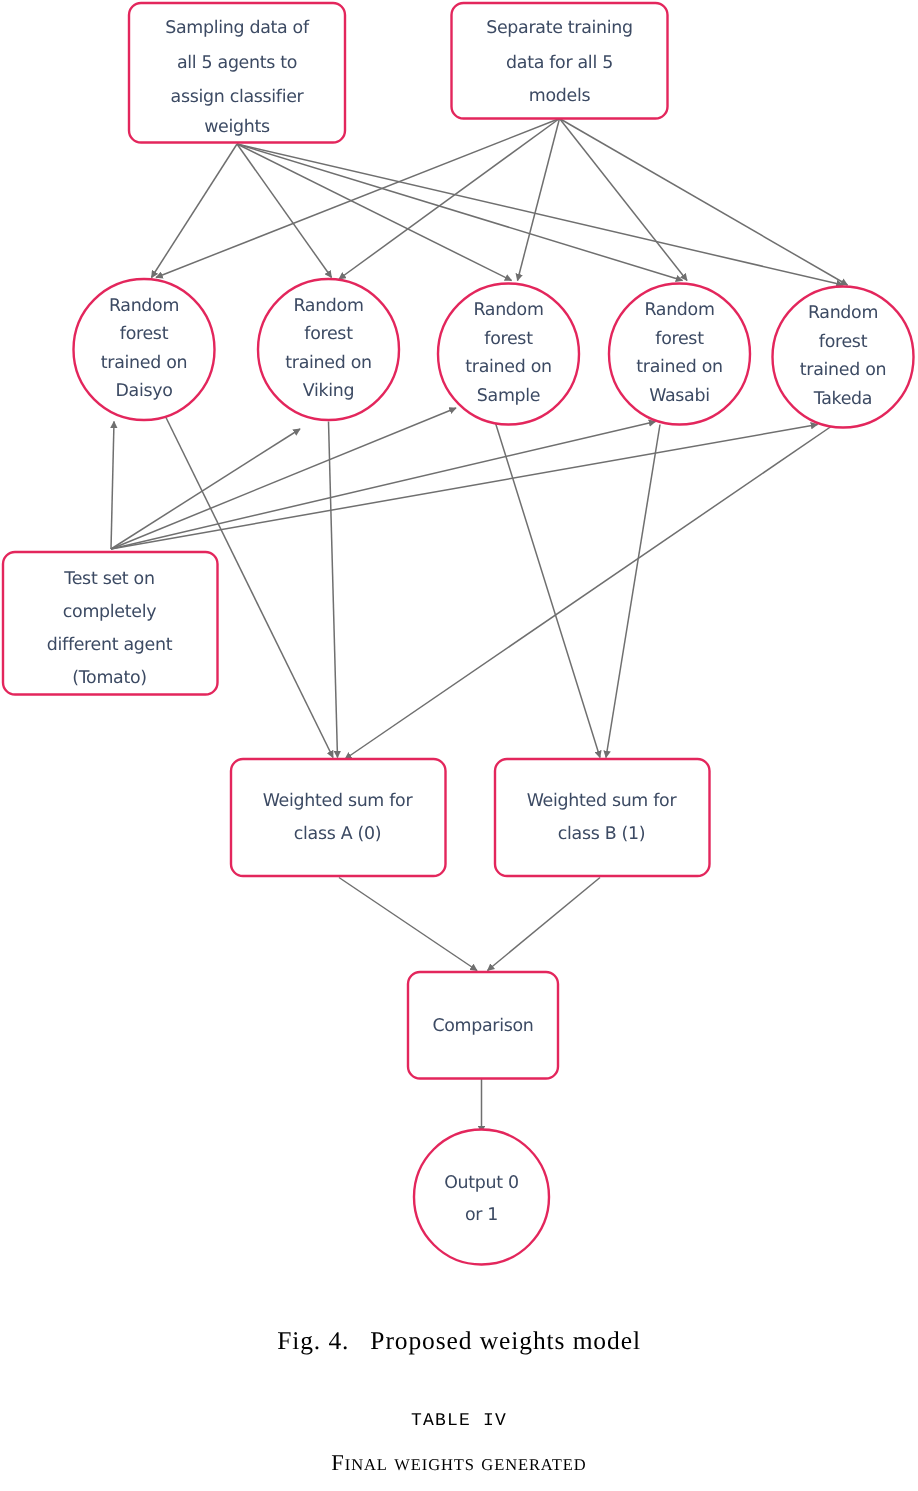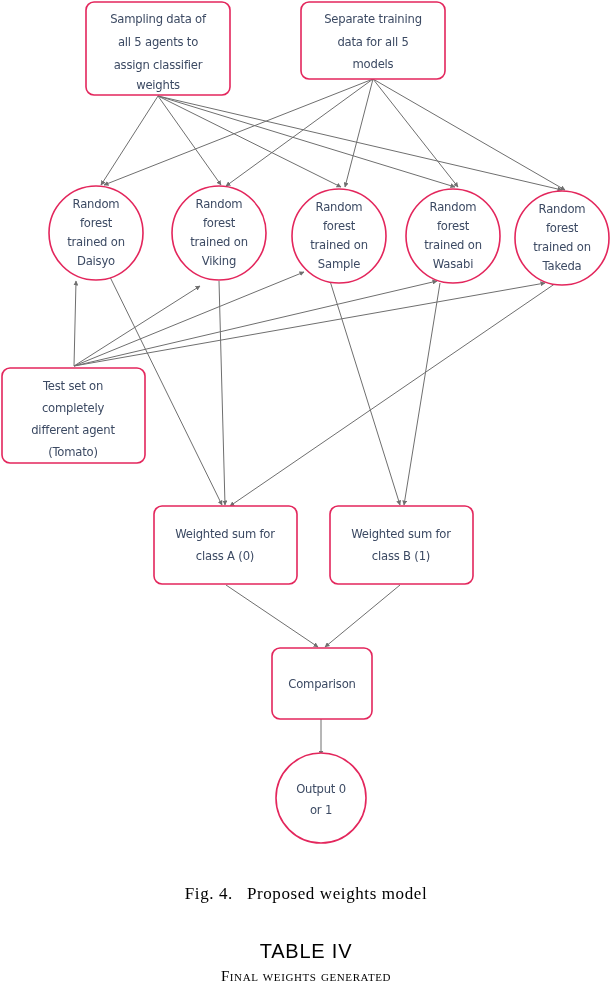--- a/index.html
+++ b/index.html
@@ -48,22 +48,22 @@
   }
   #fig-caption {
     top: 884px;
     font-family: "Liberation Serif", serif;
     font-size: 17px;
     letter-spacing: 0.6px;
   }
   #fig-caption .fig-num { margin-right: 14px; margin-top: 28px; }
   #table-number {
     top: 940px;
-    font-family: Liberation Sans, sans-serif;
-    font-size: 20px;
+    font-family: Liberation Mono, monospace;
+    font-size: 12px;
     letter-spacing: 0.8px;
   }
   #table-title {
     top: 968px;
     font-family: "Liberation Serif", serif;
     font-size: 15px;
     font-variant: small-caps;
     letter-spacing: 0.6px;
   }
 </style>

